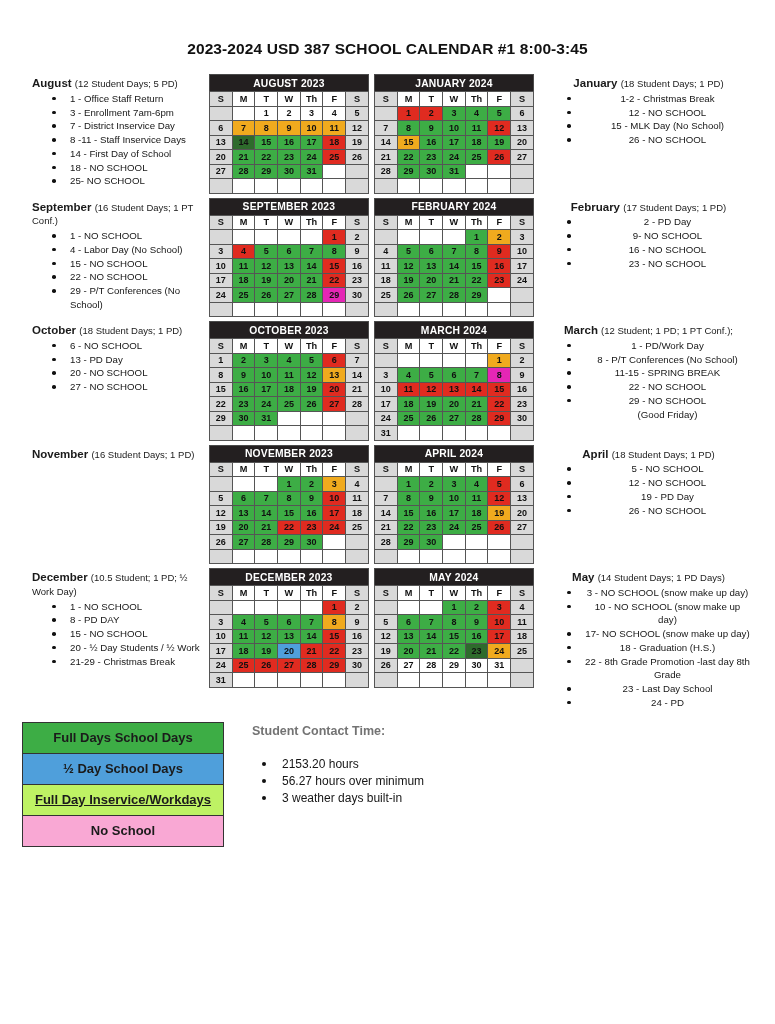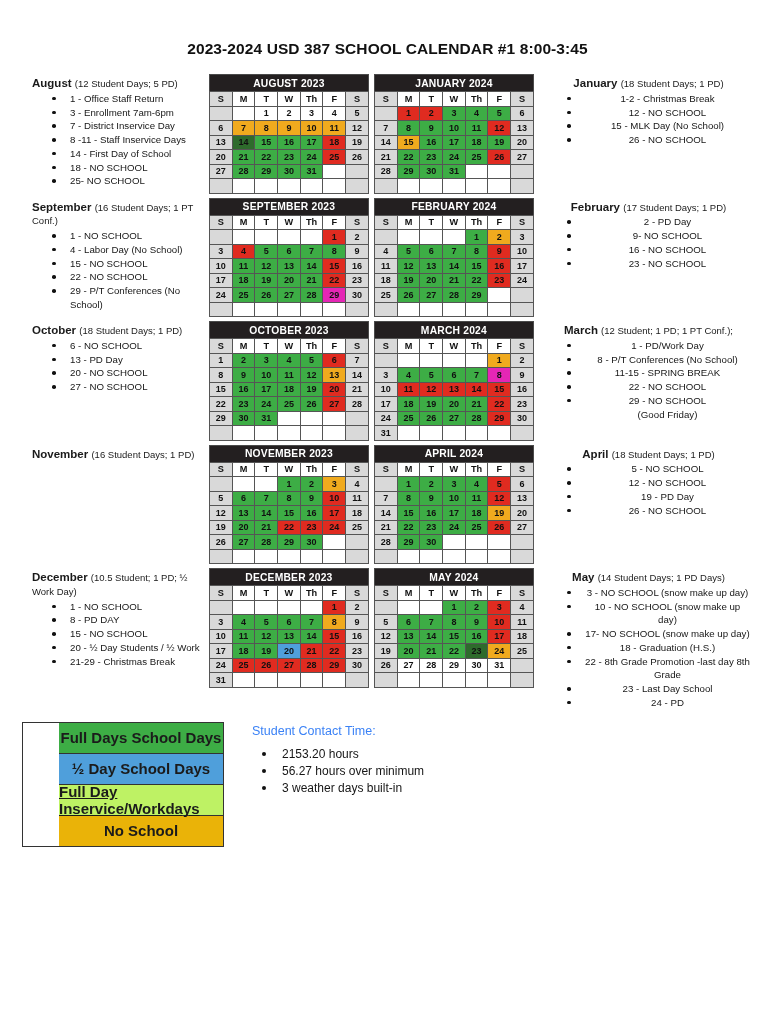--- a/index.html
+++ b/index.html
@@ -138,41 +138,40 @@
   .legend {
     width: 200px;
     flex: 0 0 200px;
     border: 1.4px solid #333;
   }
   .legend-row {
     height: 30px;
     display: flex;
     align-items: center;
     justify-content: center;
-    font-size: 15px;
+    font-size: 13px;
     font-weight: bold;
     color: #1b1b1b;
     border-bottom: 1.4px solid #333;
-    margin-left: 36px;
   }
   .legend-row:last-child { border-bottom: none; }
   .lg-green { background: #3dad45; }
   .lg-blue  { background: #4f9fdb; }
   .lg-orange{ background: #bef264; text-decoration: underline; }
-  .lg-red   { background: #eab308; }
+  .lg-red   { background: #f9a8d4; }
 
   .contact {
     padding-left: 28px;
     padding-top: 2px;
   }
   .contact h3 {
     font-size: 12.5px;
-    font-weight: normal;
-    margin: 0 0 8px 0;
-    color: #3b82f6;
+    font-weight: bold;
+    margin: 0 0 18px 0;
+    color: #737373;
   }
   ul.contact-list {
     list-style: none;
     margin: 0;
     padding: 0;
   }
   ul.contact-list li {
     font-size: 12px;
     line-height: 1.42;
     padding-left: 30px;

